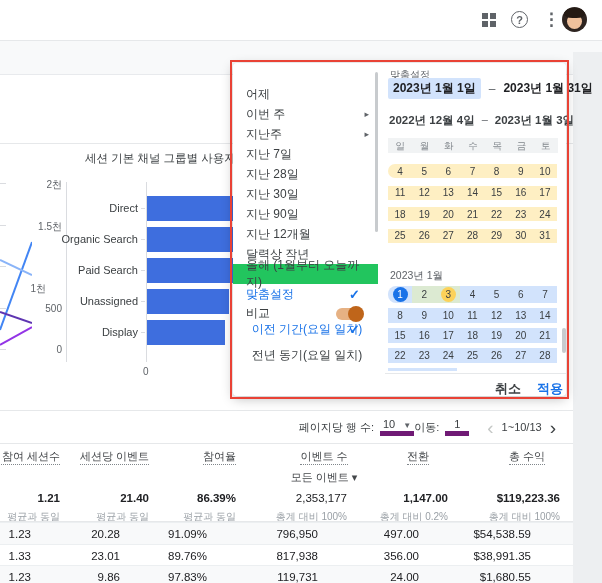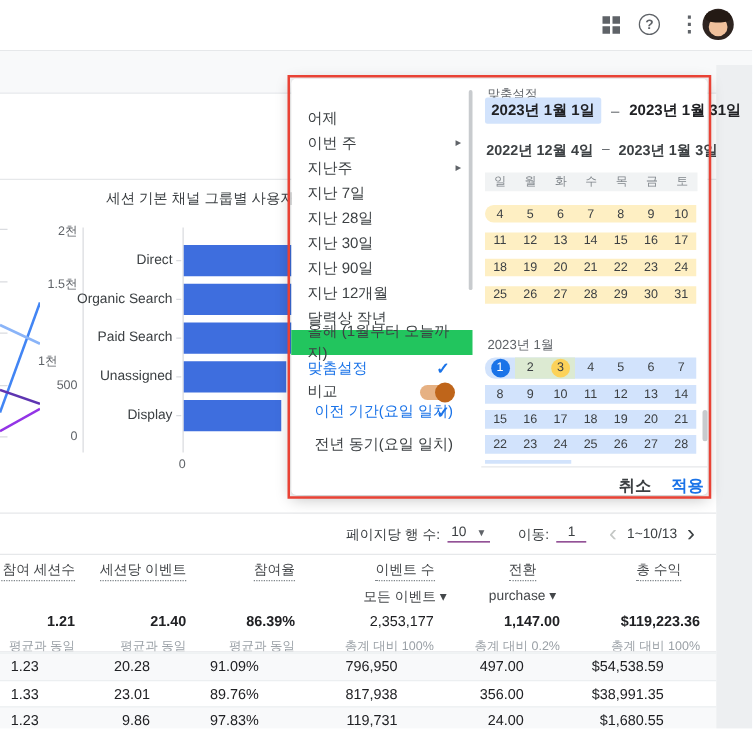--- a/index.html
+++ b/index.html
@@ -42,21 +42,21 @@
   .wk{flex:1;text-align:center;font-size:9.5px;color:#80868b;line-height:15px}
   .cal-row{position:absolute;left:155px;width:169px;display:flex}
   .cal-cell{flex:1;text-align:center;font-size:10px;color:#3c4043;display:flex;align-items:center;justify-content:center;cursor:pointer}
   .circle{width:15px;height:15px;border-radius:50%;display:flex;align-items:center;justify-content:center}
   .cal-scrollbar{position:absolute;left:329px;top:265px;width:4px;height:25px;background:#c8cbce;border-radius:2px}
   .footer-btn{position:absolute;font-size:13px;font-weight:600;cursor:pointer}
   
   #red-box{position:absolute;left:230px;top:60px;width:339px;height:339px;border:2.5px solid #e94235;z-index:30;pointer-events:none}
   
   #pagination{position:absolute;top:414px;right:42px;height:26px;display:flex;align-items:center;font-size:11px;color:#3c4043}
-  .underlined{border-bottom:1px solid #701a75;padding:0 3px 1px 3px}
+  .underlined{border-bottom:5px solid #701a75;padding:0 3px 1px 3px}
   .chev{font-size:19px;line-height:19px;padding:0 4px;cursor:pointer}
   .hdr-label{font-size:11px;color:#44474a;border-bottom:1px dotted #80868b;padding-bottom:2px;white-space:nowrap}
   .hdr-sub{font-size:11px;color:#44474a;white-space:nowrap}
   .cell{position:absolute;font-size:11.5px;color:#202124;text-align:right;white-space:nowrap}
   .note{position:absolute;font-size:10px;color:#9aa0a6;text-align:right;white-space:nowrap}
   .row-band{position:absolute;left:0;width:573px;border-top:1px solid #eceff1}
   .gutter{position:absolute;left:573px;top:52px;width:29px;height:531px;background:#edeff1;z-index:5}
 </style>
 </head>
 <body>
@@ -295,34 +295,34 @@
 
   <div id="red-box"></div>
 
   <div class="abs hairline" style="left:0;top:410px;width:573px"></div>
   <div id="pagination">
     <span>페이지당 행 수:</span>
     <span class="underlined" style="margin-left:6px">
       <span>10</span>
       <span style="font-size:8px;color:#5f6368;padding-left:5px">▼</span>
     </span>
-    <span style="margin-left:22px">이동:</span>
+    <span style="">이동:</span>
     <span class="underlined" style="margin-left:6px;min-width:24px;text-align:center;display:inline-block">1</span>
     <span class="chev" style="color:#c4c7c5;margin-left:14px">‹</span>
     <span style="margin-left:4px">1~10/13</span>
     <span class="chev" style="color:#3c4043;margin-left:4px">›</span>
   </div>
   <div class="abs hairline" style="left:0;top:443px;width:573px"></div>
 
   <div id="table-headers">
       <div style="position: absolute; top: 446px; right: 542px; text-align: right;"><span class="hdr-label">용자당 참여 세션수</span></div>
       <div style="position: absolute; top: 446px; right: 453px; text-align: right;"><span class="hdr-label">세션당 이벤트</span></div>
       <div style="position: absolute; top: 446px; right: 366px; text-align: right;"><span class="hdr-label">참여율</span></div>
       <div style="position: absolute; top: 446px; left: 264px; width: 120px; text-align: center;"><span class="hdr-label">이벤트 수</span><div class="hdr-sub" style="margin-top: 6px;">모든 이벤트 ▾</div></div>
-      <div style="position: absolute; top: 446px; left: 358px; width: 120px; text-align: center;"><span class="hdr-label">전환</span><div class="hdr-sub" style="margin-top: 6px;">purchase ▾</div></div>
+      <div style="position: absolute; top: 446px; left: 358px; width: 120px; text-align: center;"><span class="hdr-label">전환</span></div>
       <div style="position: absolute; top: 446px; right: 57px; text-align: right;"><span class="hdr-label">총 수익</span></div>
     </div>
   <div id="table-summary">
       <div class="cell" style="top: 492px; right: 542px; font-weight: 700;">1.21</div>
       <div class="note" style="top: 510px; right: 542px;">평균과 동일</div>
       <div class="cell" style="top: 492px; right: 453px; font-weight: 700;">21.40</div>
       <div class="note" style="top: 510px; right: 453px;">평균과 동일</div>
       <div class="cell" style="top: 492px; right: 366px; font-weight: 700;">86.39%</div>
       <div class="note" style="top: 510px; right: 366px;">평균과 동일</div>
       <div class="cell" style="top: 492px; right: 255px; font-weight: 400;">2,353,177</div>

